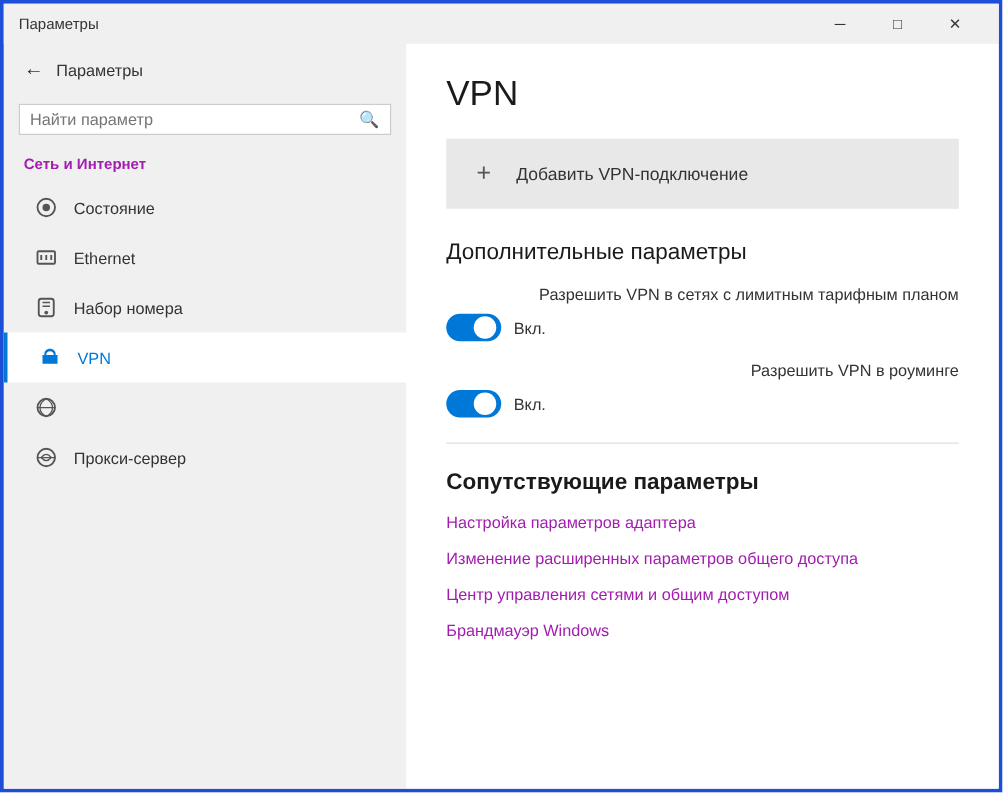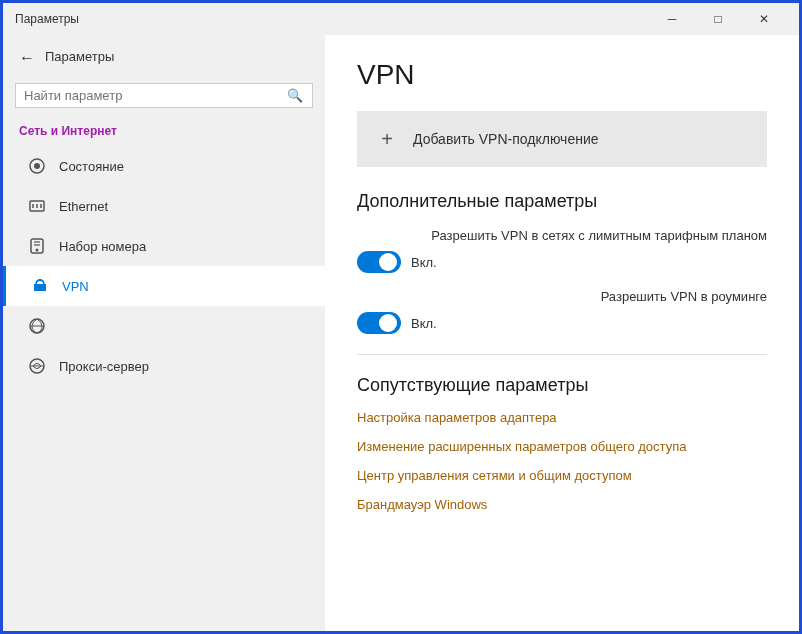--- a/index.html
+++ b/index.html
@@ -213,28 +213,28 @@
       font-size: 13px;
       color: #333;
     }
     .divider {
       height: 1px;
       background: #e0e0e0;
       margin: 20px 0;
     }
     .related-section-title {
       font-size: 18px;
-      font-weight: 400;
+      font-weight: 700;
       color: #1a1a1a;
       margin-bottom: 14px;
     }
     .related-link {
       display: block;
       font-size: 13px;
-      color: #a16207;
+      color: #a21caf;
       text-decoration: none;
       margin-bottom: 14px;
       cursor: pointer;
     }
   </style>
 </head>
 <body>
 
 <div class="window">
 

